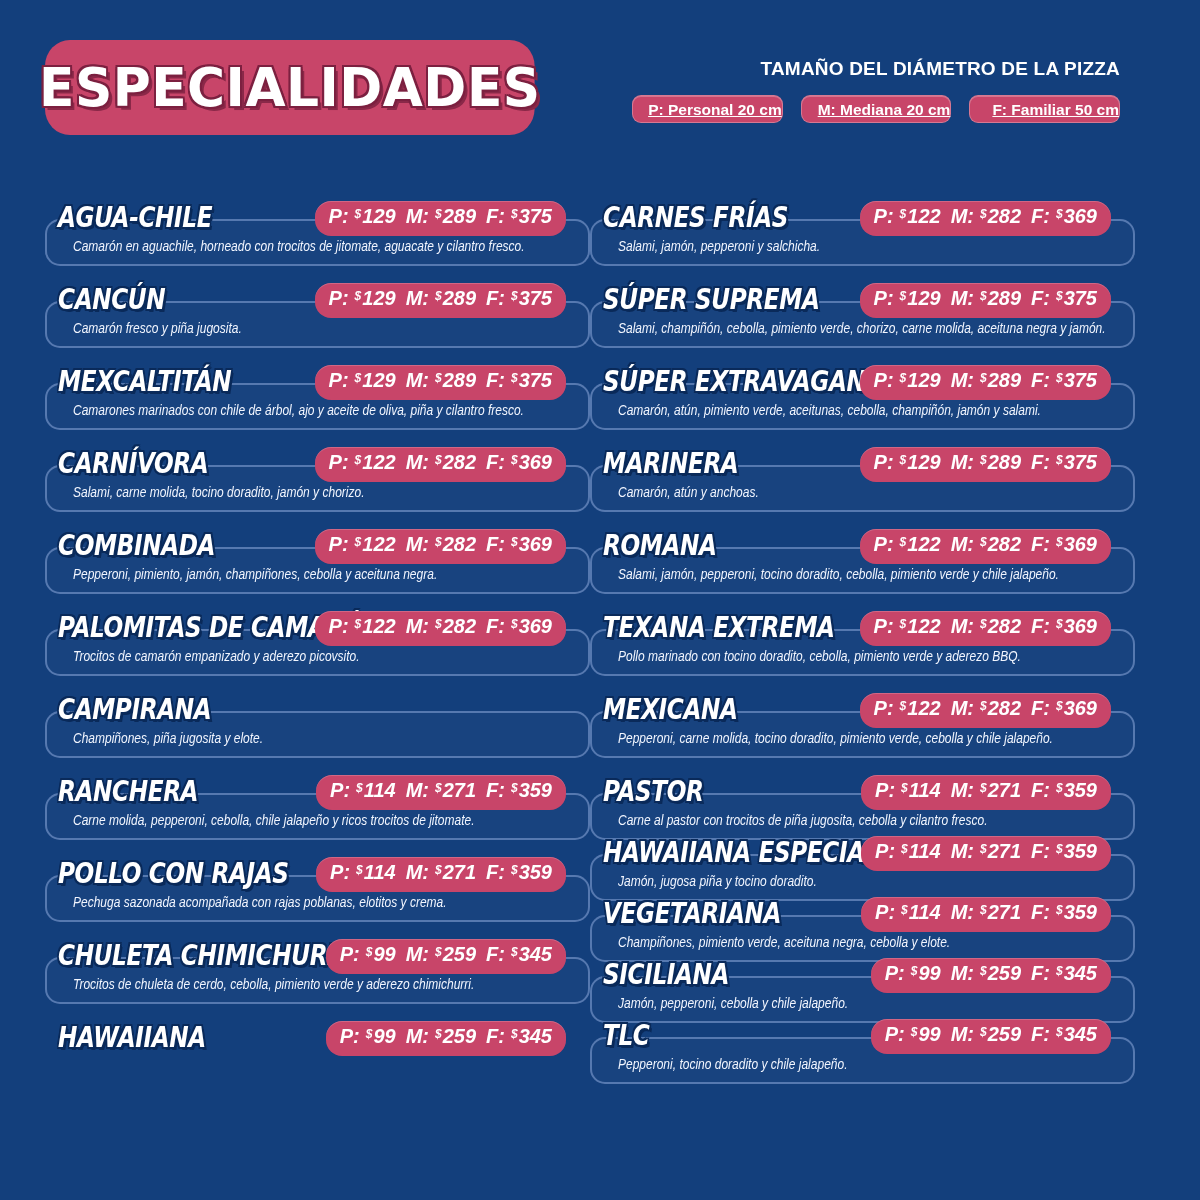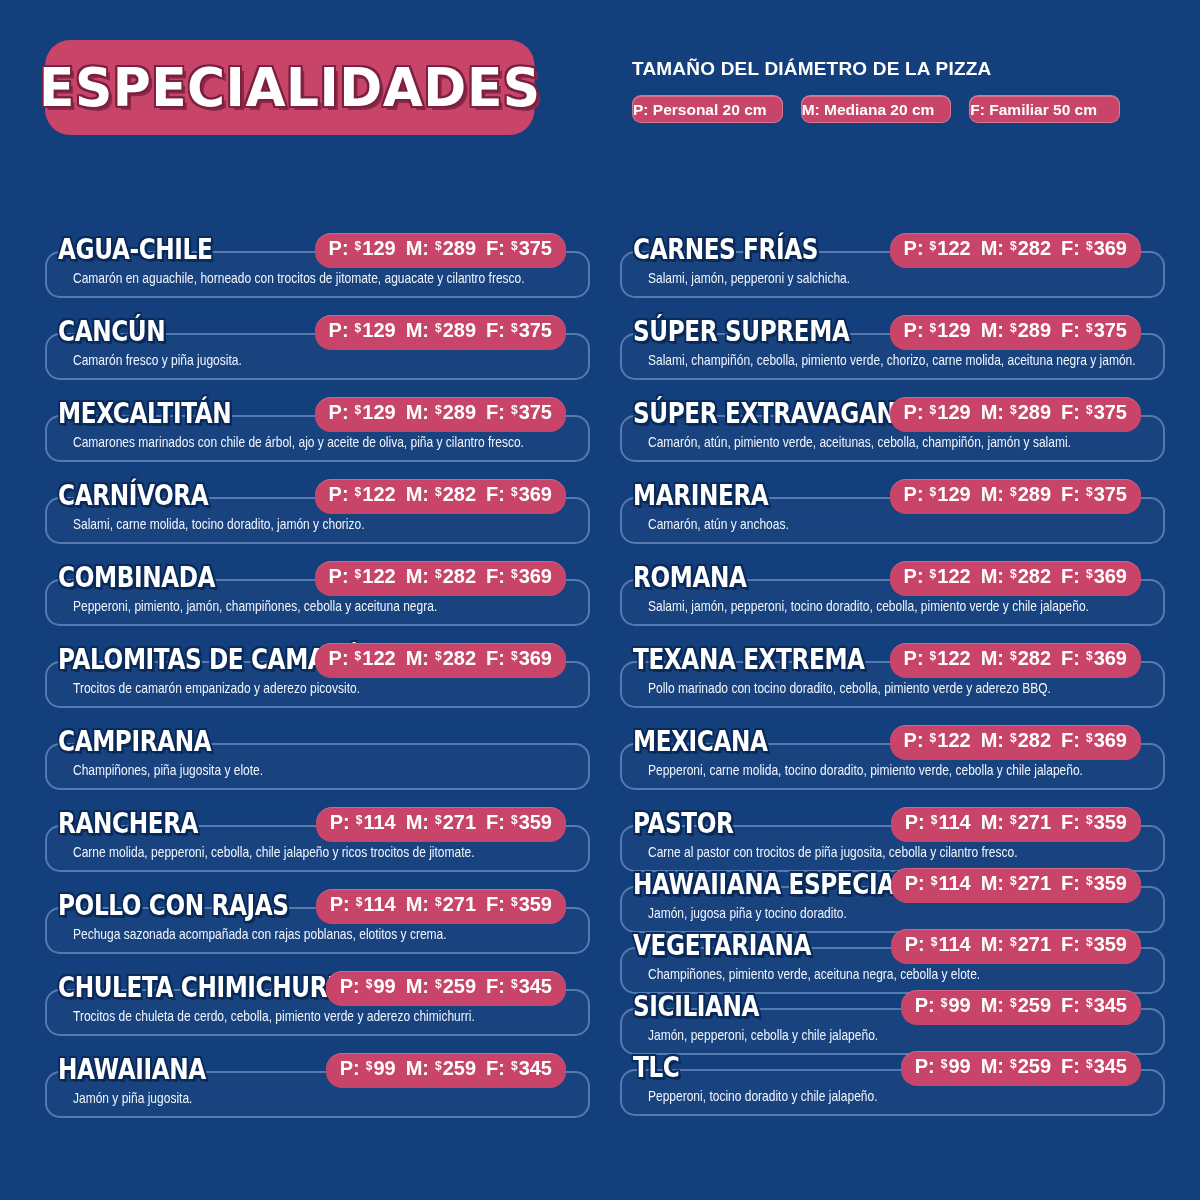--- a/index.html
+++ b/index.html
@@ -28,38 +28,38 @@
     display:flex;align-items:center;justify-content:center;
     font-family:"DejaVu Sans",sans-serif;
     font-weight:bold;font-size:54px;letter-spacing:0.5px;
     color:#fff;
     text-shadow:
       2px 0 0 #7c2040,-2px 0 0 #7c2040,0 2px 0 #7c2040,0 -2px 0 #7c2040,
       2px 2px 0 #7c2040,-2px -2px 0 #7c2040,2px -2px 0 #7c2040,-2px 2px 0 #7c2040,
       4px 4px 0 #8a2848;
     transform:scaleX(0.96);transform-origin:left center;
   }
-  .legend{width:488px;margin-left:auto;margin-right:26px;margin-top:18px;text-align:left;}
+  .legend{width:488px;margin-left:auto;margin-right:26px;margin-top:18px;text-align:right;}
   .legend-title{
     font-weight:bold;font-size:19px;letter-spacing:0.2px;margin-bottom:15px;
     font-family:"Liberation Sans",sans-serif;
   }
-  .legend-pills{display:flex;gap:18px;}
+  .legend-pills{display:flex;gap:18px;text-decoration:underline;}
   .pill{
     flex:1;height:28px;line-height:27px;
     background:var(--accent);
     border:1px solid rgba(255,255,255,0.28);
     border-radius:9px;
     font-size:15.5px;font-weight:bold;color:#fff;
     box-shadow:inset 0 1px 0 rgba(255,255,255,0.25);
     white-space:nowrap;
   }
 
   
-  .columns{display:flex;gap:30px;margin-top:98px;}
+  .columns{display:flex;margin-top:66px;font-style:italic;}
   .column{width:545px;display:flex;flex-direction:column;}
 
   .item{margin-bottom:17px;}
   .col-1 .item:nth-child(n+8){margin-bottom:-4px;}
 
   .item-head{position:relative;height:34px;z-index:2;margin-bottom:-16px;}
   .item-name{
     position:absolute;left:13px;top:0;margin:0;
     font-family:"DejaVu Sans",sans-serif;
     font-weight:bold;font-size:29px;line-height:32px;
@@ -234,23 +234,20 @@
     </div>
   </article>
 
   <article class="item">
     <div class="item-head">
       <h3 class="item-name">HAWAIIANA</h3>
       <div class="price-badge">
         <span class="pg"><span class="pl">P:</span><span class="cur">$</span><span class="pv">99</span></span><span class="pg"><span class="pl">M:</span><span class="cur">$</span><span class="pv">259</span></span><span class="pg"><span class="pl">F:</span><span class="cur">$</span><span class="pv">345</span></span>
       </div>
     </div>
-    <div class="desc-box">
-      <p class="desc">Jamón y piña jugosita.</p>
-    </div>
   </article>
 </section>
     <section class="column col-1">
   <article class="item">
     <div class="item-head">
       <h3 class="item-name">CARNES FRÍAS</h3>
       <div class="price-badge">
         <span class="pg"><span class="pl">P:</span><span class="cur">$</span><span class="pv">122</span></span><span class="pg"><span class="pl">M:</span><span class="cur">$</span><span class="pv">282</span></span><span class="pg"><span class="pl">F:</span><span class="cur">$</span><span class="pv">369</span></span>
       </div>
     </div>

